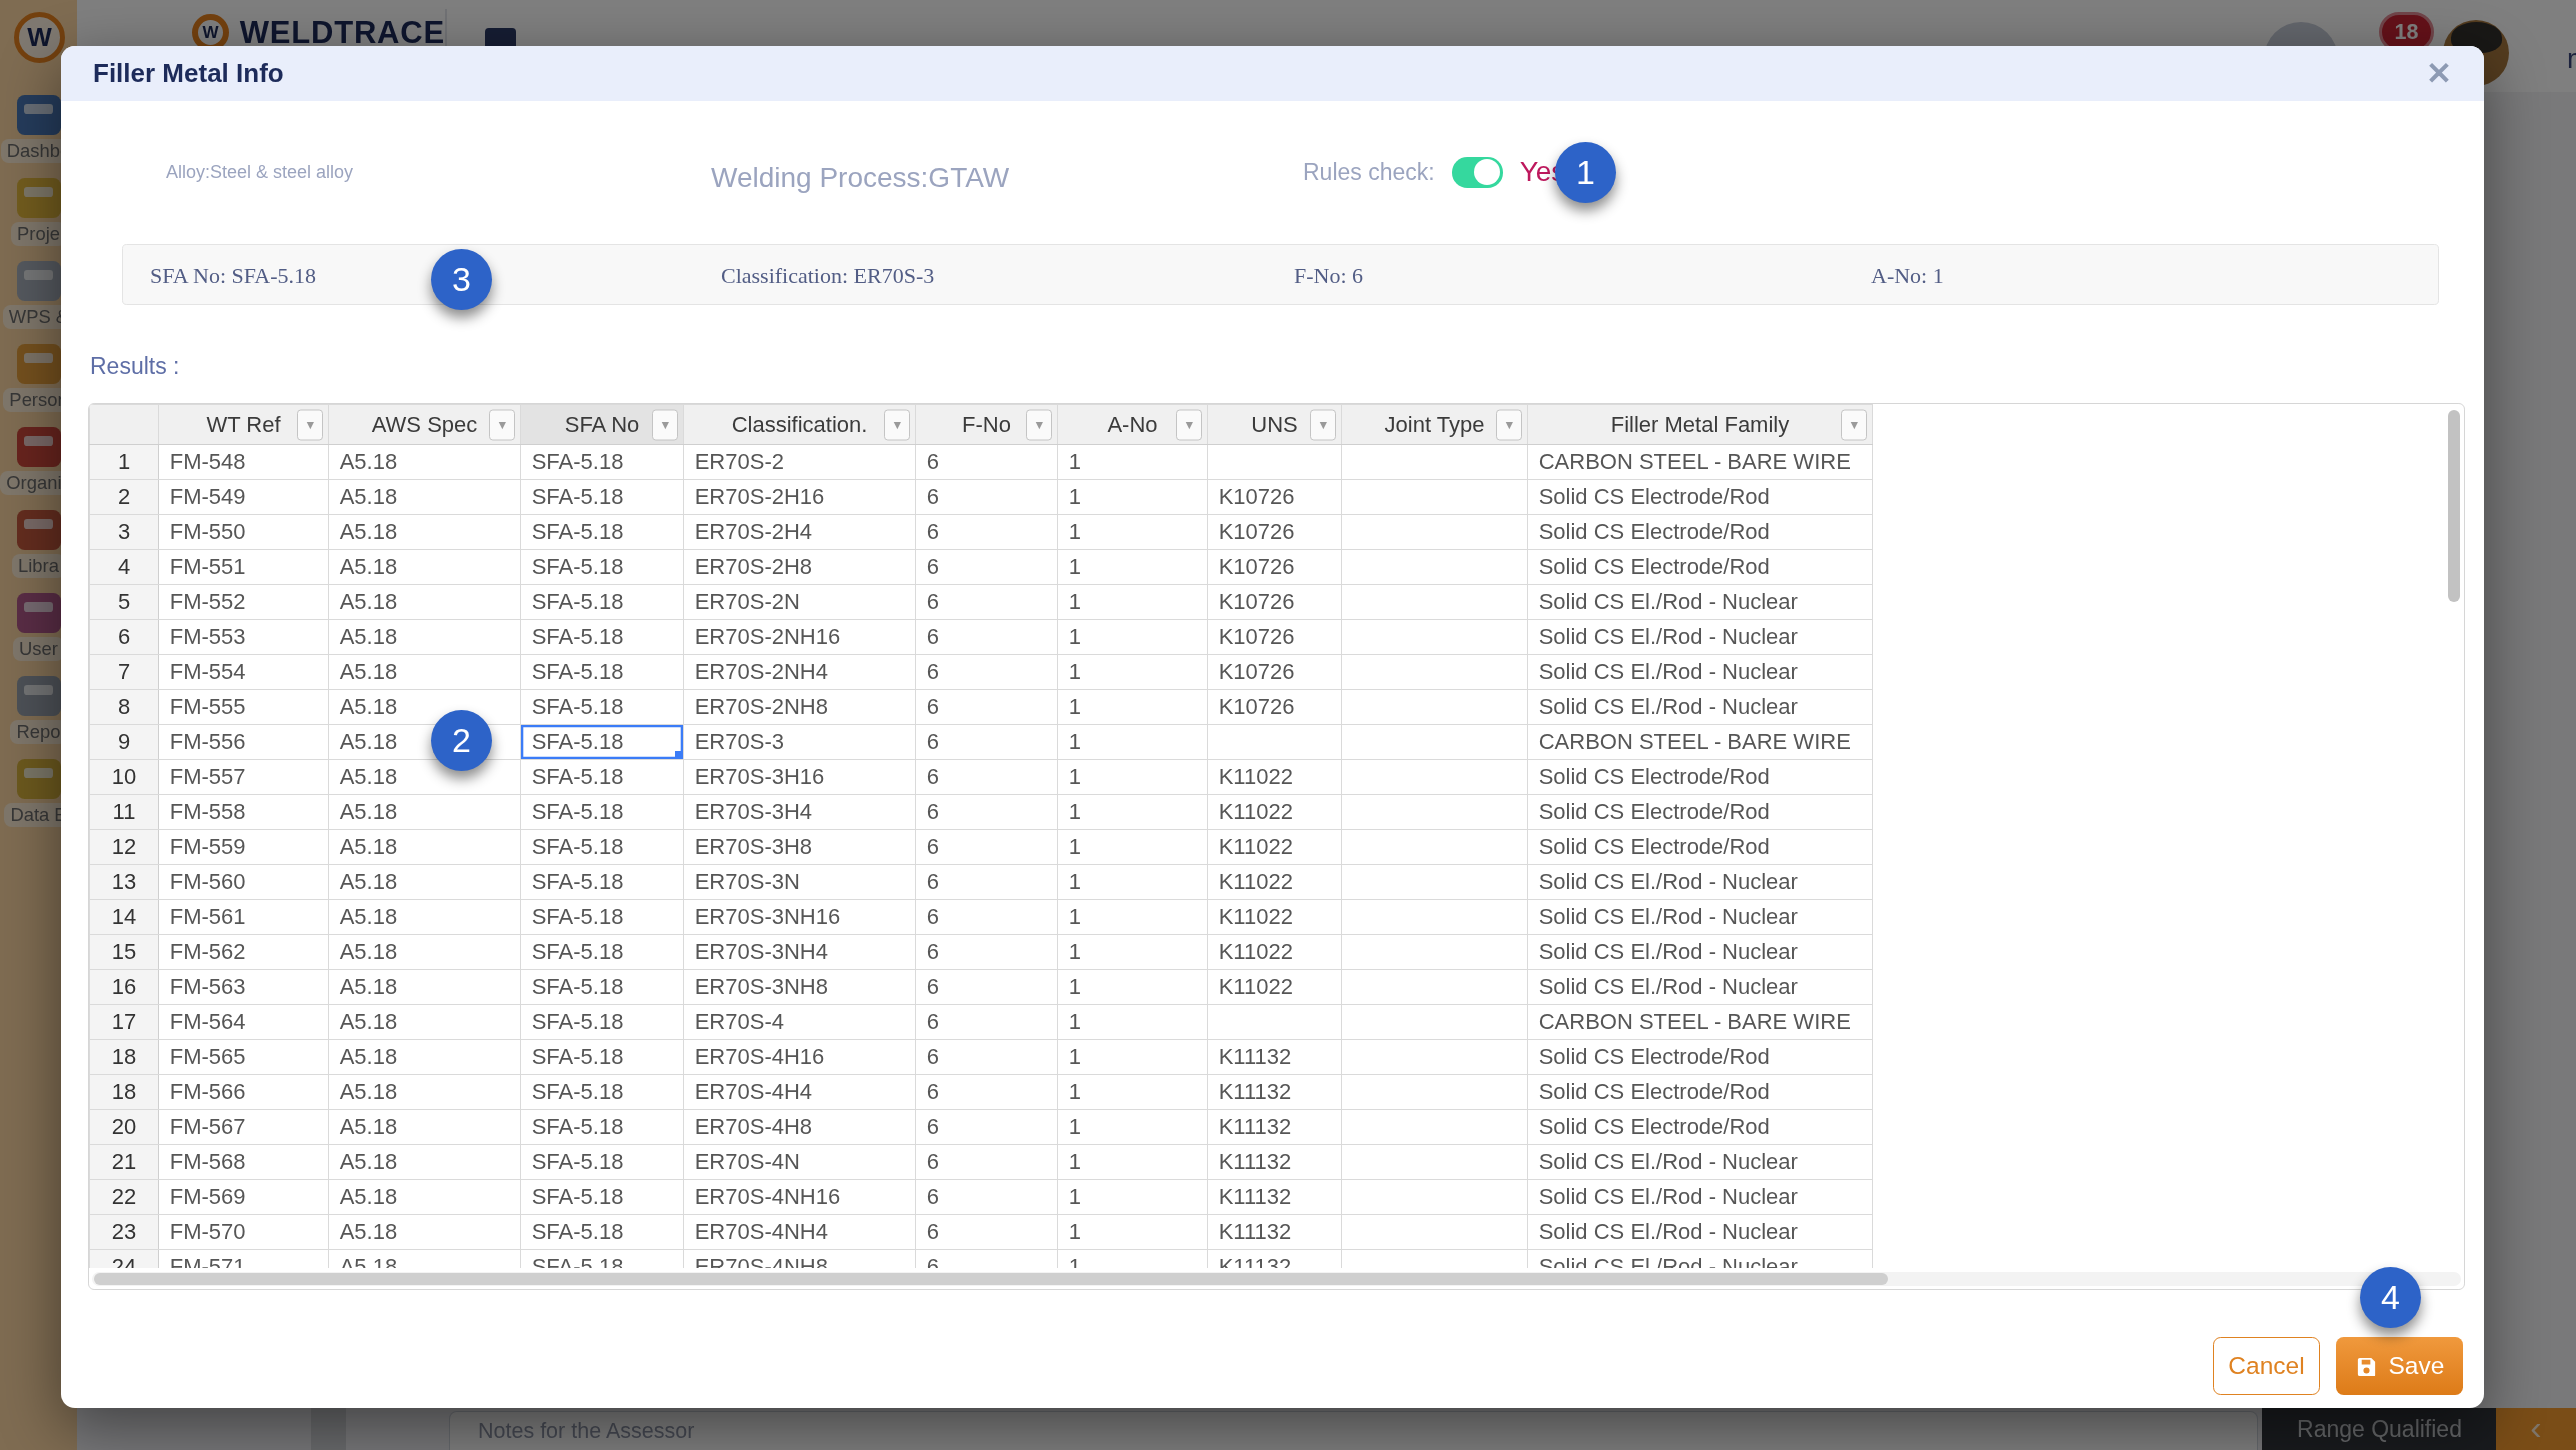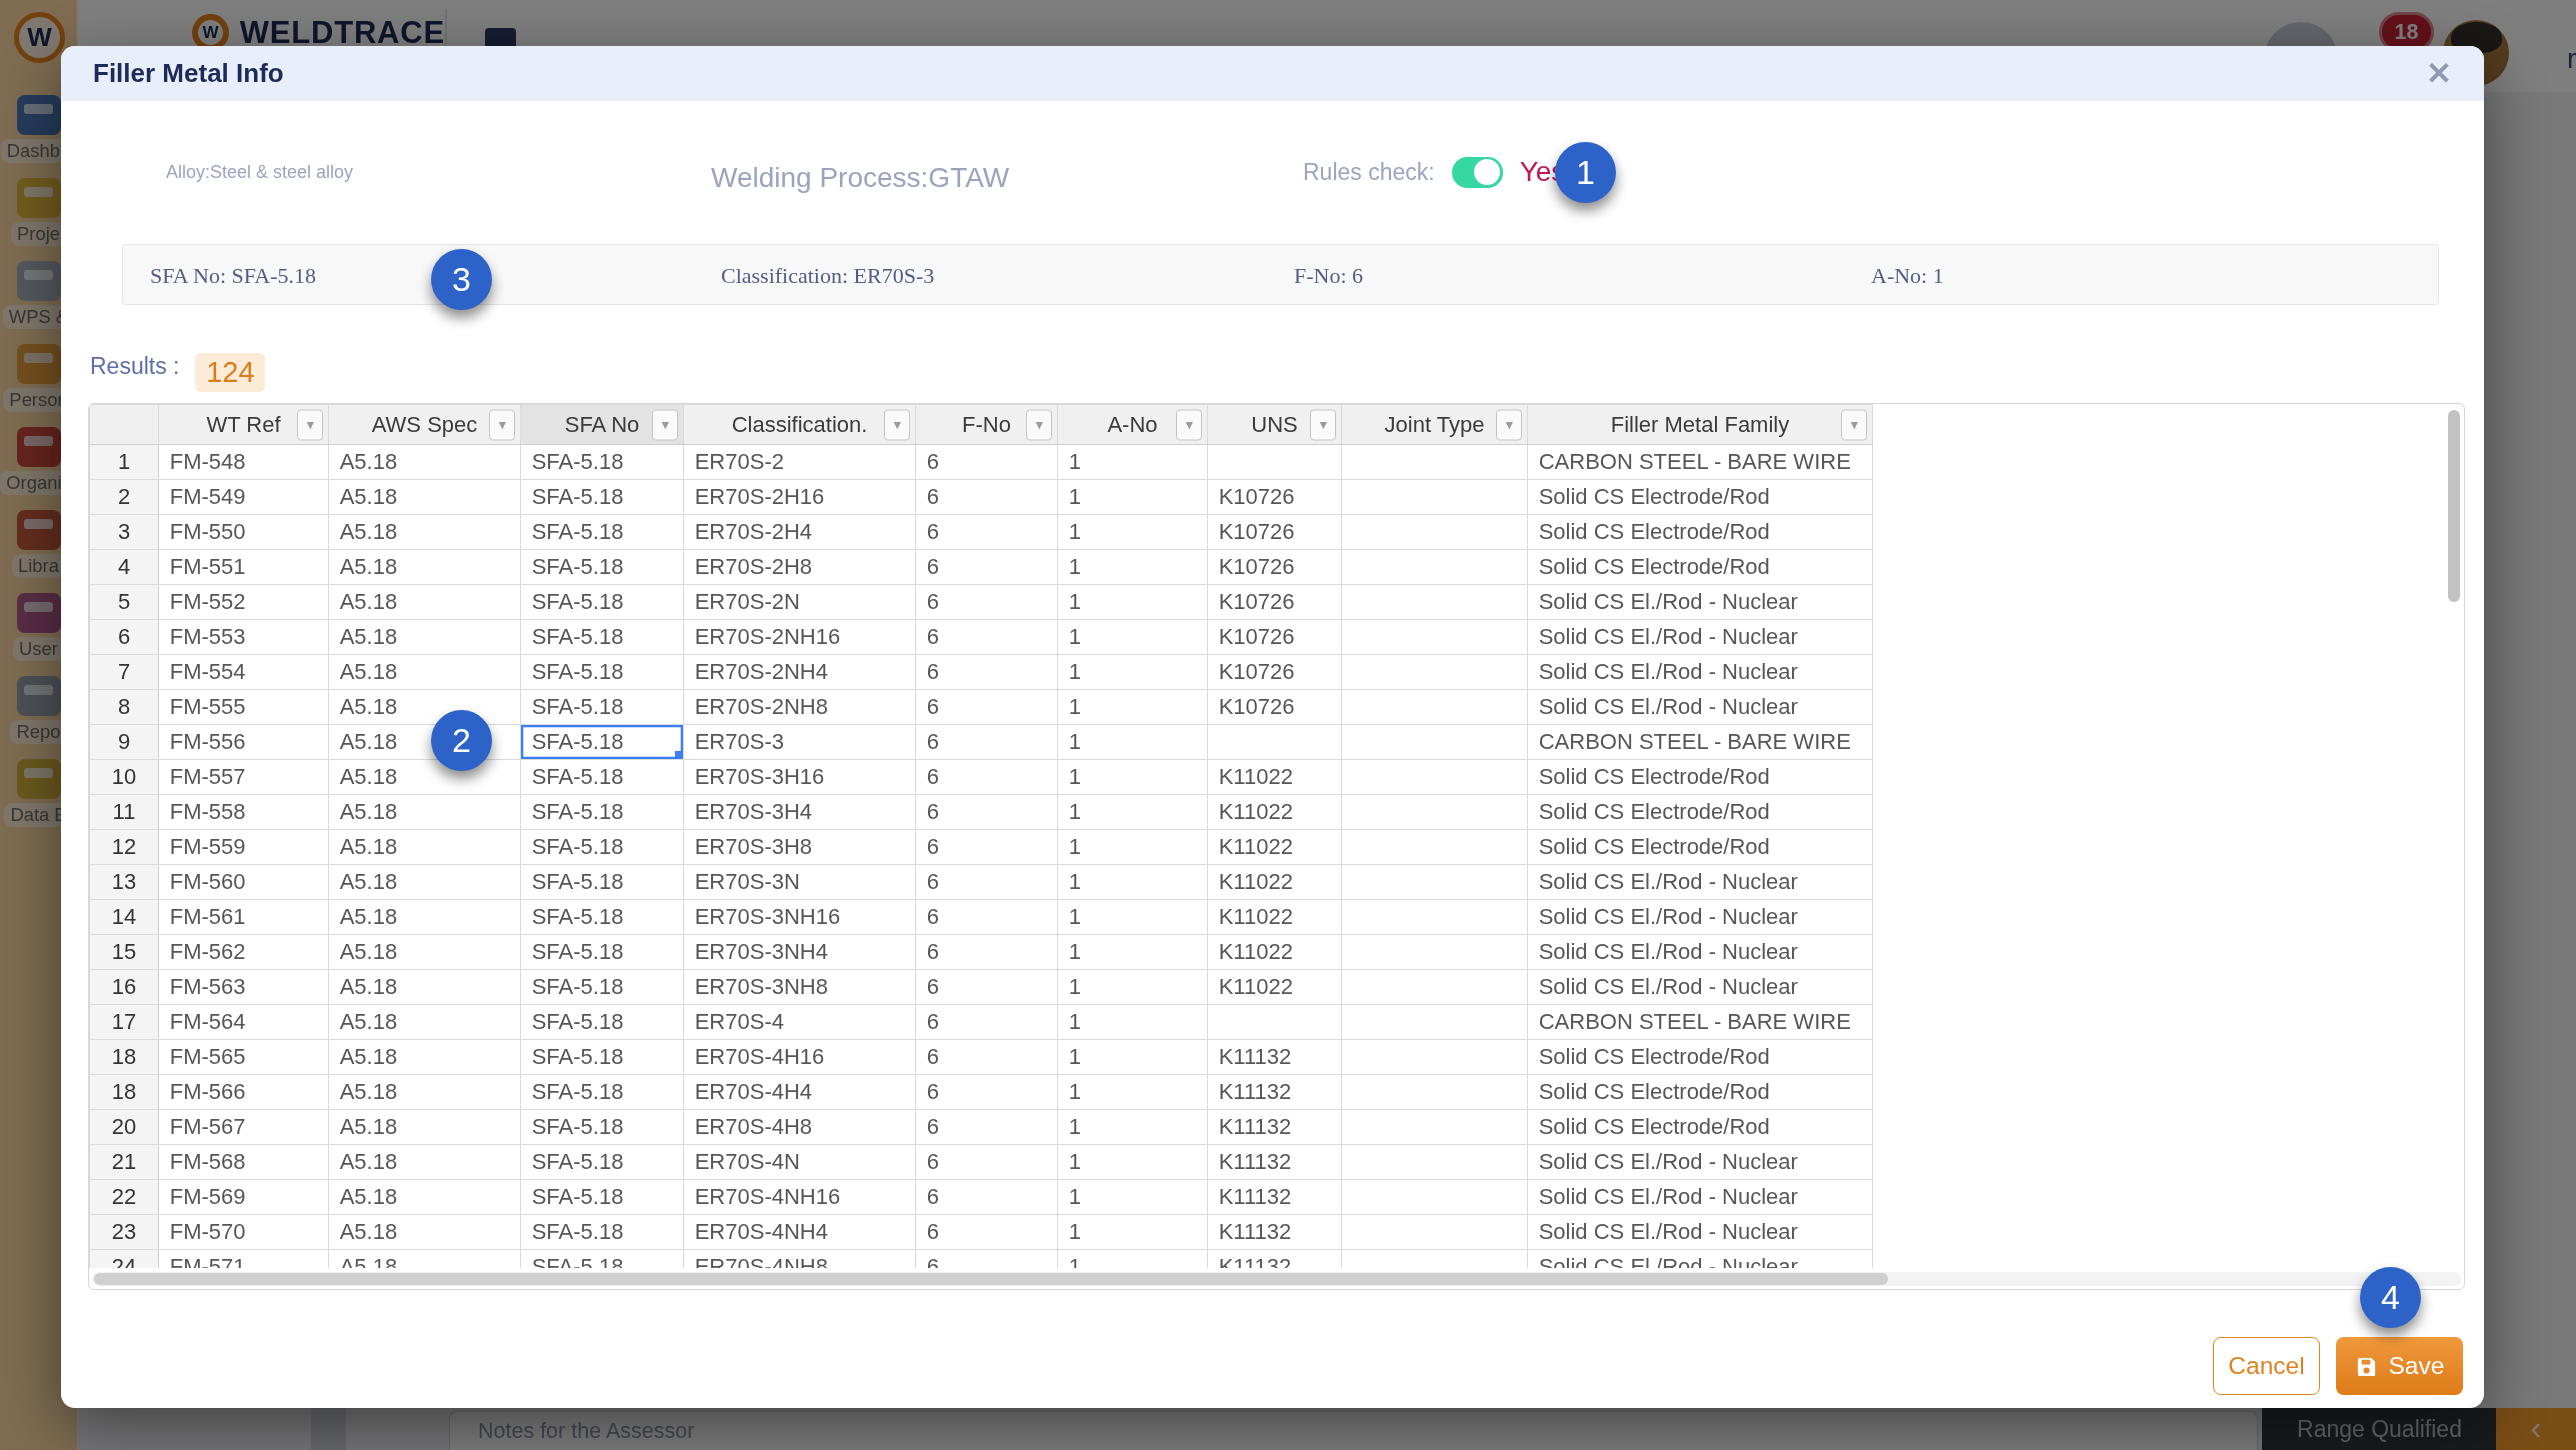--- a/index.html
+++ b/index.html
@@ -69,21 +69,21 @@
   .toggle { width:51px; height:31px; border-radius:15.3px; background:#35d89e; position:relative; }
   .toggle::after { content:""; position:absolute; right:2.3px; top:2.3px; width:26px; height:26px;
                    border-radius:50%; background:#ffffff; }
   .rules-value { font-size:28px; color:#be185d; }
 
   .summary-bar { position:absolute; left:61px; top:198px; width:2317px; height:61px; background:#f8f8f8;
                  border:0.8px solid #e4e4e4; border-radius:4.6px; }
   .sum-item { position:absolute; top:18.4px; font-size:22px; color:#525d85;font-family:Liberation Serif, serif; }
   .sum-0 { left:27px; } .sum-1 { left:598px; } .sum-2 { left:1171px; } .sum-3 { left:1748px; }
 
-  .results-row { position:absolute; left:29px; top:307px; display:flex; align-items:flex-start; gap:16px; }
+  .results-row { position:absolute; left:29px; top:307px; display:flex; align-items:center; gap:28px;flex-direction:column; }
   .results-label { font-size:23px; color:#5e6ea6; }
   .results-badge { background:#fcebd7; color:#db7d19; font-size:29px; padding:3.1px 10.7px; border-radius:6.1px; }
 
   .tbl-wrap { position:absolute; left:27px; top:357px; width:2377px; height:887px;
               border:0.8px solid #d6d6d6; border-radius:6.1px; background:#ffffff; overflow:hidden; }
   .tbl-clip { height:864px; overflow:hidden; }
   table.grid { border-collapse:collapse; table-layout:fixed; width:1781px; }
   .grid th, .grid td { border:0.8px solid #dadada; font-size:22px; height:35px; padding:0 10.7px;
                        white-space:nowrap; overflow:hidden; }
   .grid th { background:#f0f0f0; color:#3b3b3b; font-weight:normal; height:40px;

